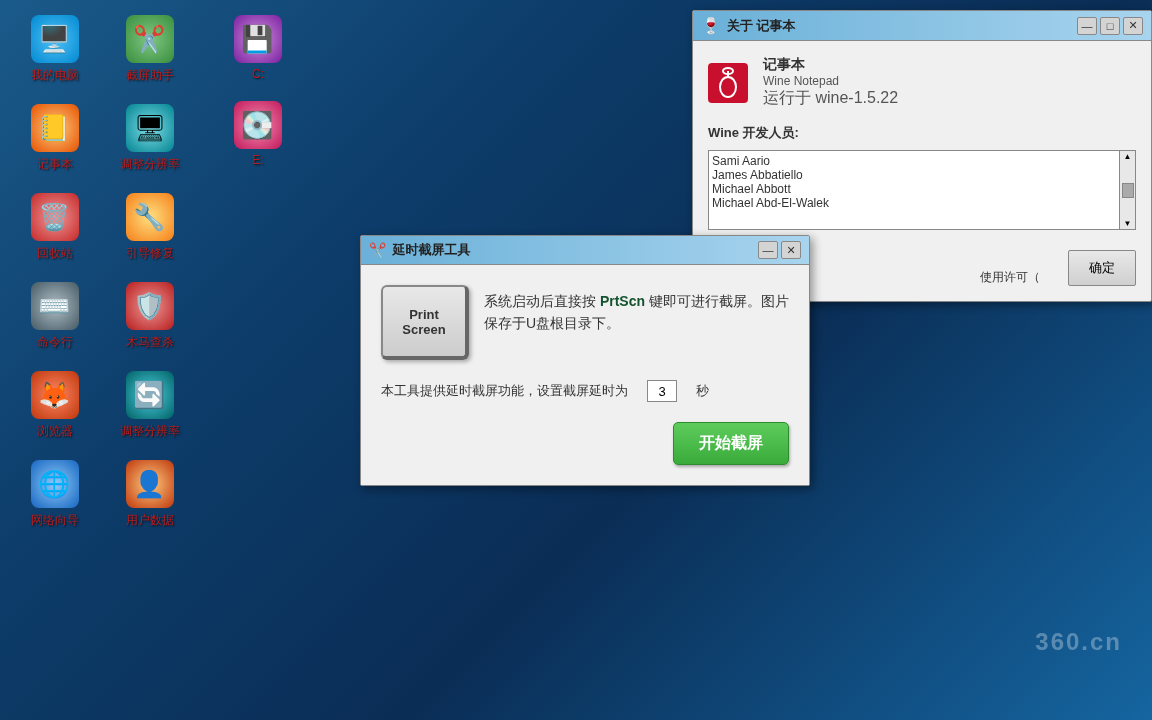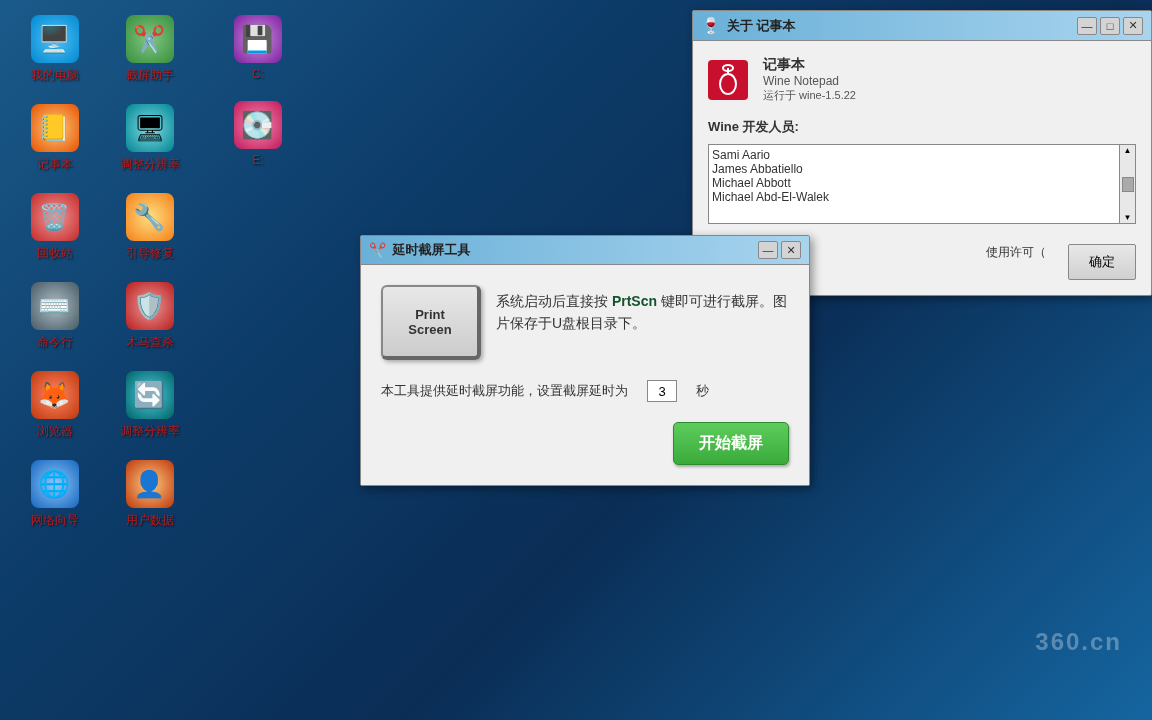--- a/index.html
+++ b/index.html
@@ -139,21 +139,21 @@
     }
 
     .dialog-info-row {
       display: flex;
       align-items: flex-start;
       gap: 15px;
       margin-bottom: 20px;
     }
 
     .printscreen-key {
-      width: 100px;
+      width: 88px;
       height: 75px;
       background: linear-gradient(to bottom, #e8e8e8, #cccccc);
       border: 2px solid #888;
       border-bottom: 4px solid #666;
       border-right: 4px solid #666;
       border-radius: 6px;
       display: flex;
       flex-direction: column;
       align-items: center;
       justify-content: center;
@@ -281,36 +281,36 @@
       font-weight: bold;
       color: #333;
     }
 
     .about-app-subname {
       font-size: 12px;
       color: #555;
     }
 
     .about-app-version {
-      font-size: 11px;
+      font-size: 16px;
       color: #555;
     }
 
     .about-section-title {
       font-size: 13px;
       font-weight: bold;
       color: #333;
       margin-bottom: 8px;
     }
 
     .about-buttons-row {
       display: flex;
       justify-content: flex-end;
-      gap: 22px;
-      align-items: flex-start;
+      gap: 28px;
+      align-items: flex-end;
     }
 
     .license-label {
       font-size: 12px;
       color: #333;
     }
 
     .ok-btn {
       background: linear-gradient(to bottom, #e8e8e8, #d0d0d0);
       border: 1px solid #888;

